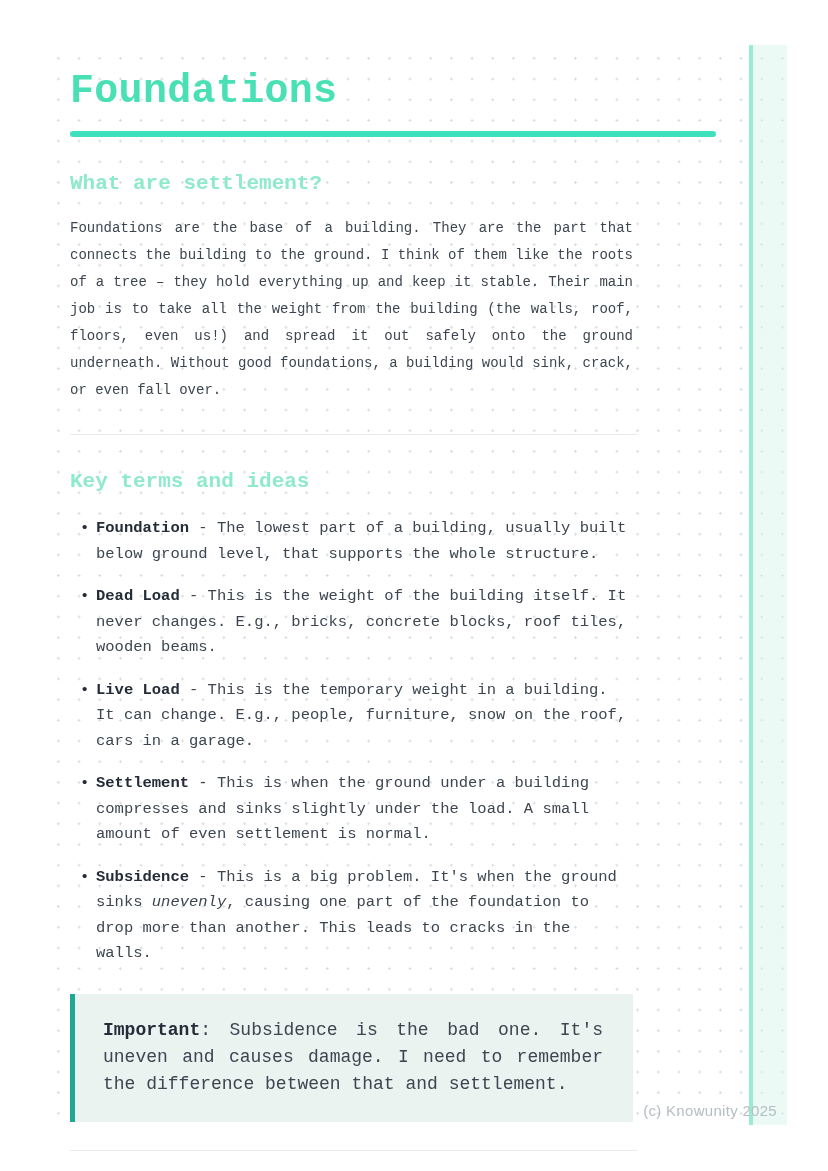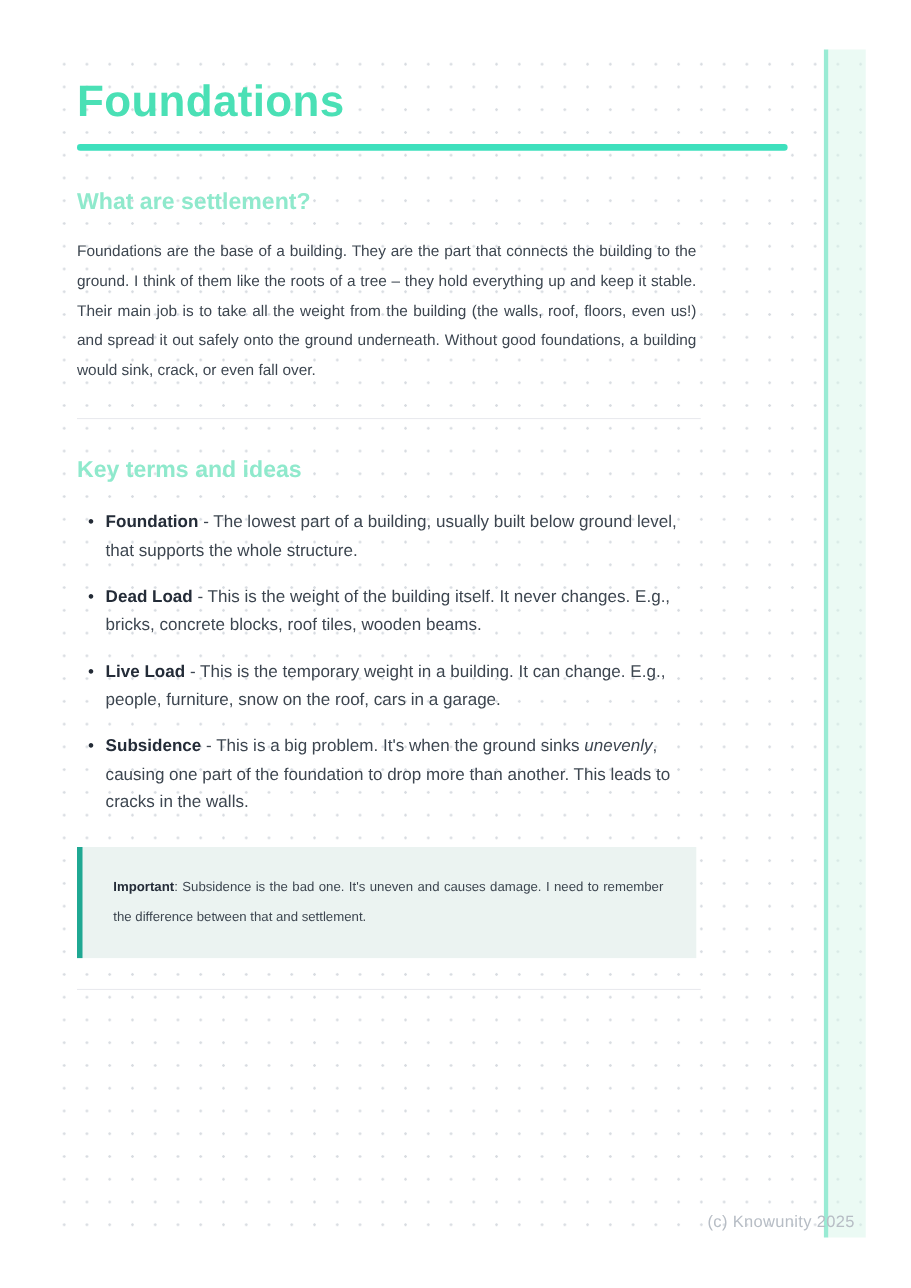--- a/index.html
+++ b/index.html
@@ -10,20 +10,21 @@
     font-family: "Liberation Sans", sans-serif;
     overflow: hidden;
   }
   .paper {
     position: absolute;
     left: 45px; top: 45px;
     width: 742px; height: 1080px;
     background-image: radial-gradient(#d8dce1 1.2px, transparent 1.3px);
     background-size: 20.7px 20.7px;
     background-position: 3px 3px;
+    font-family: Liberation Mono, monospace;
   }
   .margin-strip {
     position: absolute; top: 0; right: 0;
     width: 34px; height: 100%;
     background: rgba(216, 246, 234, 0.5);
   }
   .margin-line {
     position: absolute; top: 0; right: 34px;
     width: 4px; height: 100%;
     background: #99ebd4;
@@ -88,21 +89,21 @@
   }
   ul.terms-list b, .callout b { color: #242c38; font-weight: bold; text-align: right; }
   .callout {
     margin-top: 27px;
     width: 563px;
     background: #ebf3f1;
     border-left: 5px solid #1fa893;
     padding: 23px 30px 24px 28px;
   }
   .callout .callout-text {
-    font-size: 12px;
+    font-size: 18px;
     line-height: 27px;
     color: #3d4650;
     text-align: justify;
   }
   .bottom-divider { margin-top: 28px; }
   .footer-credit {
     position: absolute;
     top: 1102px;
     right: 51px;
     font-size: 15px;
@@ -127,20 +128,21 @@
     <p class="body-text">Foundations are the base of a building. They are the part that connects the building to the ground. I think of them like the roots of a tree – they hold everything up and keep it stable. Their main job is to take all the weight from the building (the walls, roof, floors, even us!) and spread it out safely onto the ground underneath. Without good foundations, a building would sink, crack, or even fall over.</p>
 
     <div class="divider"></div>
 
     <h2 class="section-heading">Key terms and ideas</h2>
 
     <ul class="terms-list">
       <li><b>Foundation</b><span> - The lowest part of a building, usually built below ground level, that supports the whole structure.</span></li>
       <li><b>Dead Load</b><span> - This is the weight of the building itself. It never changes. E.g., bricks, concrete blocks, roof tiles, wooden beams.</span></li>
       <li><b>Live Load</b><span> - This is the temporary weight in a building. It can change. E.g., people, furniture, snow on the roof, cars in a garage.</span></li>
+      <li><b>Settlement</b><span> - This is when the ground under a building compresses and sinks slightly under the load. A small amount of even settlement is normal.</span></li>
       <li><b>Subsidence</b><span> - This is a big problem. It's when the ground sinks </span><i class="italic-word">unevenly</i><span>, causing one part of the foundation to drop more than another. This leads to cracks in the walls.</span></li>
     </ul>
 
     <div class="callout">
       <div class="callout-text"><b>Important</b><span>: Subsidence is the bad one. It's uneven and causes damage. I need to remember the difference between that and settlement.</span></div>
     </div>
 
     <div class="divider bottom-divider"></div>
 
   </div>

